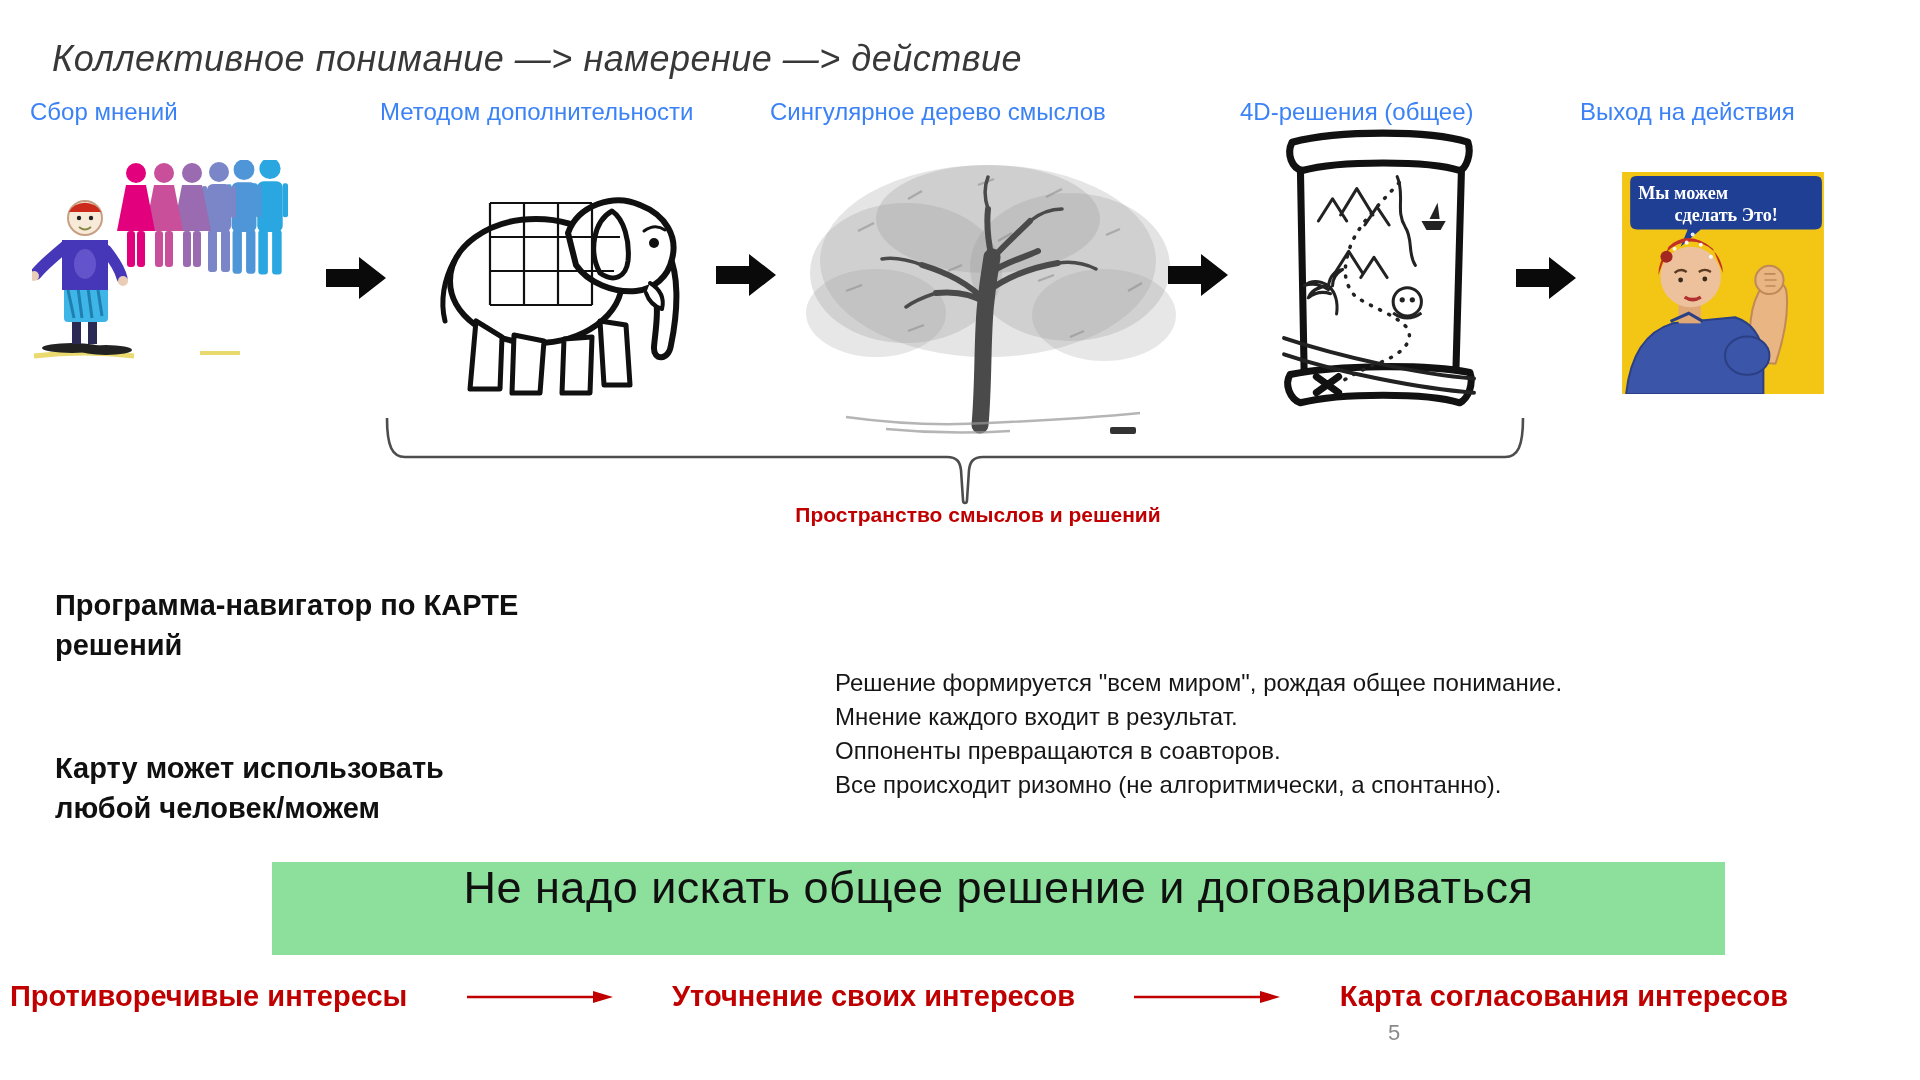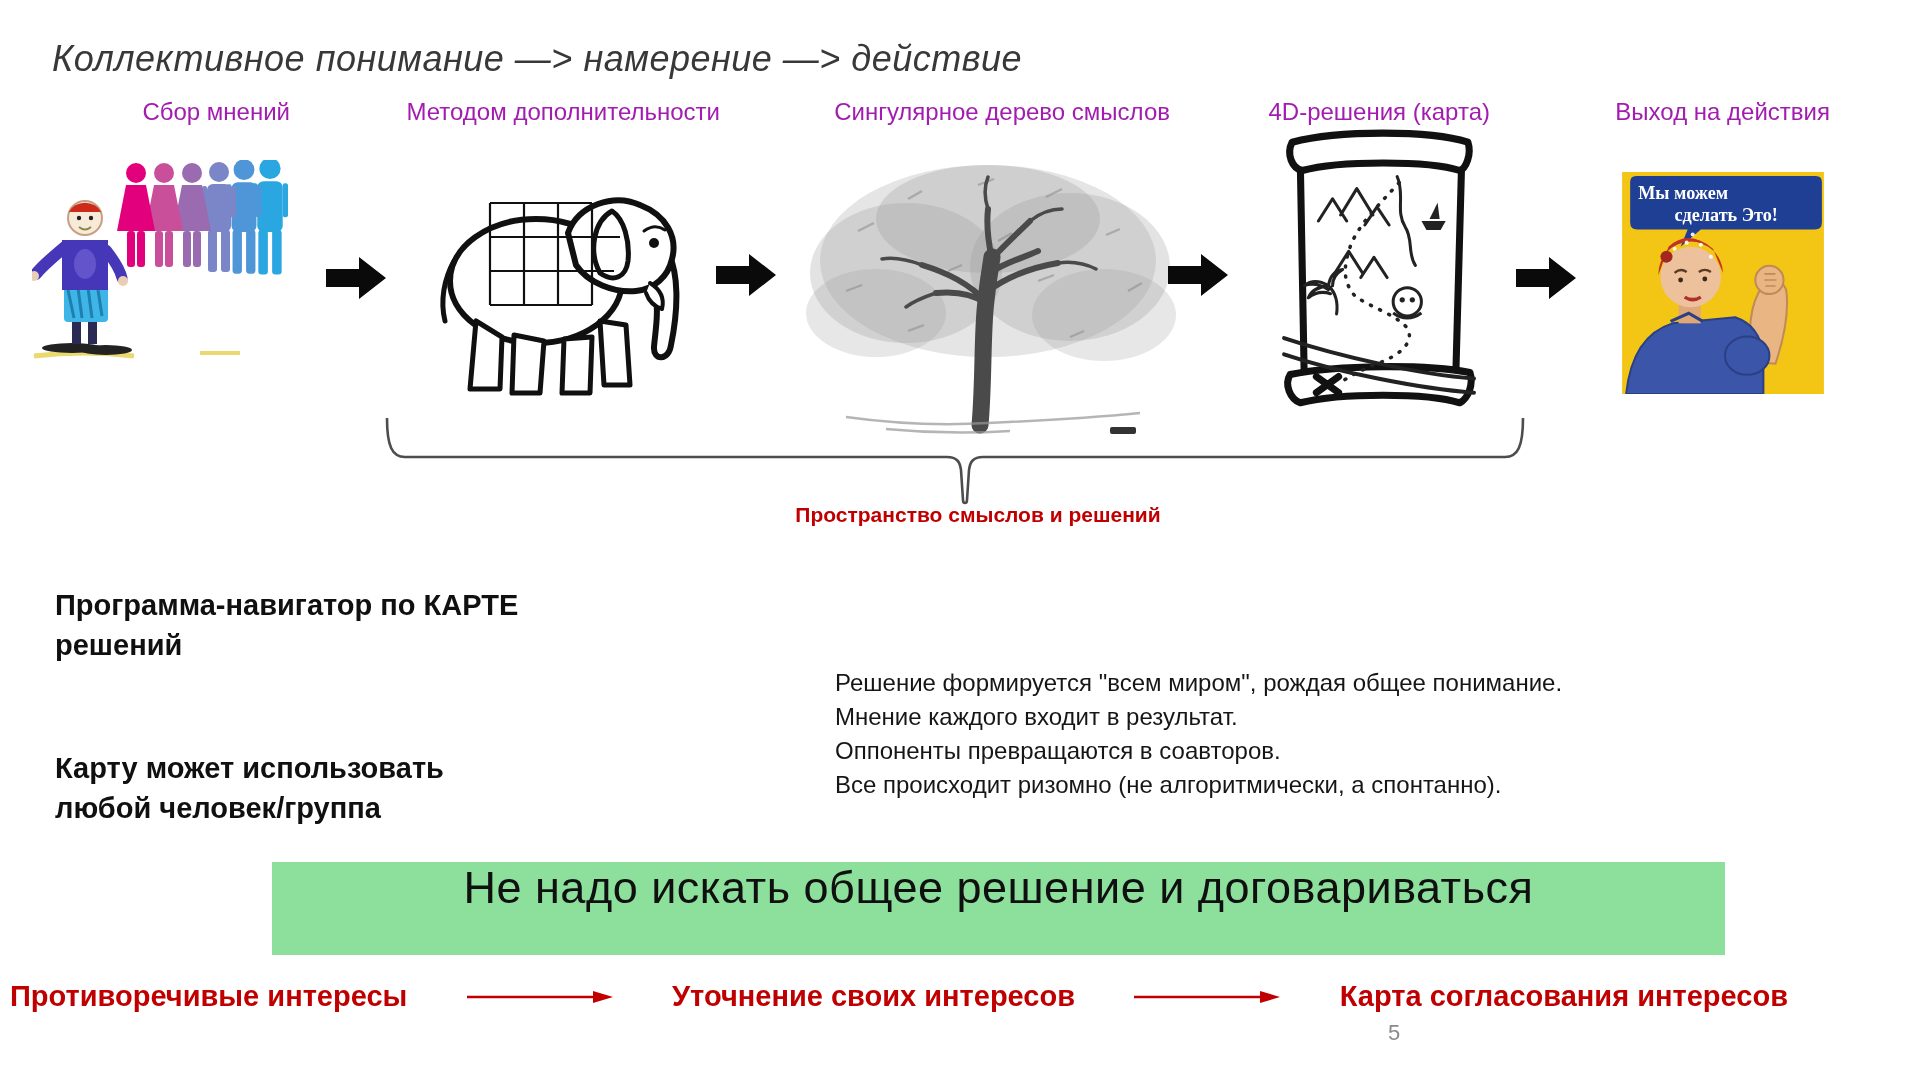--- a/index.html
+++ b/index.html
@@ -1,20 +1,20 @@
 <!DOCTYPE html>
 <html><head>
 <meta charset="utf-8">
 <style>
   html,body{margin:0;padding:0;background:#fff;}
   .slide{position:relative;width:1920px;height:1040px;background:#ffffff;overflow:hidden;
          font-family:"Liberation Sans",sans-serif;color:#1a1a1a;}
   .abs{position:absolute;}
   .slide-title{left:52px;top:38px;font-size:36px;font-style:italic;color:#383838;letter-spacing:.5px;}
-  .step-label{top:98px;font-size:24px;color:#a21caf;text-align:right;white-space:nowrap;}
+  .step-label{top:98px;font-size:24px;color:#3b82f6;text-align:left;white-space:nowrap;}
   .lbl1{left:30px;width:260px;}
   .lbl2{left:380px;width:340px;}
   .lbl3{left:770px;width:400px;}
   .lbl4{left:1240px;width:250px;}
   .lbl5{left:1580px;width:250px;}
   .flow-arrow{width:62px;height:46px;}
   .bracket-label{left:668px;top:503px;width:620px;text-align:center;
                  font-size:21px;font-weight:bold;color:#C00000;}
   .note-left{left:55px;width:500px;font-size:29px;font-weight:bold;line-height:1.38;color:#101010;}
   .note1{top:585px;}
@@ -35,21 +35,21 @@
 </head>
 <body>
 
 <div class="slide">
 
   <div class="abs slide-title">Коллективное понимание —&gt; намерение —&gt; действие</div>
 
   <div class="abs step-label lbl1">Сбор мнений</div>
   <div class="abs step-label lbl2">Методом дополнительности</div>
   <div class="abs step-label lbl3">Сингулярное дерево смыслов</div>
-  <div class="abs step-label lbl4">4D-решения (карта)</div>
+  <div class="abs step-label lbl4">4D-решения (общее)</div>
   <div class="abs step-label lbl5">Выход на действия</div>
 
   <div class="abs" style="left:32px;top:160px;">
     <svg width="256" height="216" viewBox="0 0 256 216">
 
       <path d="M2,196 q50,-6 100,0" stroke="#e3d04a" stroke-width="5" fill="none" opacity=".8"></path>
       <path d="M168,193 h40" stroke="#e3d04a" stroke-width="4" fill="none" opacity=".8"></path>
 
       <g>
         <g fill="#2aa7e0" transform="translate(238,70) scale(1.06)">
@@ -244,21 +244,21 @@
       </g>
     </svg>
   </div>
 
   <svg class="abs" style="left:385px;top:418px;" width="1140" height="88" viewBox="0 0 1140 88">
     <path d="M2,0 C2,28 7,39 20,39 L562,39 C572,39 575,44 576,52 L578,82 C578,86 582,86 582,82 L584,52 C585,44 588,39 598,39 L1120,39 C1133,39 1138,28 1138,0" stroke="#4d4d4d" stroke-width="2.6" fill="none"></path>
   </svg>
   <div class="abs bracket-label">Пространство смыслов и решений</div>
 
   <div class="abs note-left note1">Программа-навигатор по КАРТЕ решений</div>
-  <div class="abs note-left note2">Карту может использовать любой человек/группа</div>
+  <div class="abs note-left note2">Карту может использовать любой человек/можем</div>
 
   <div class="abs para para2">
     <div>Решение формируется "всем миром",  рождая общее понимание.</div>
     <div>Мнение каждого входит в результат.</div>
     <div>Оппоненты превращаются в соавторов.</div>
     <div>Все происходит ризомно (не алгоритмически, а спонтанно).</div>
   </div>
 
   <div class="abs banner">
     <div class="banner-text">Не надо искать общее решение и договариваться</div>

